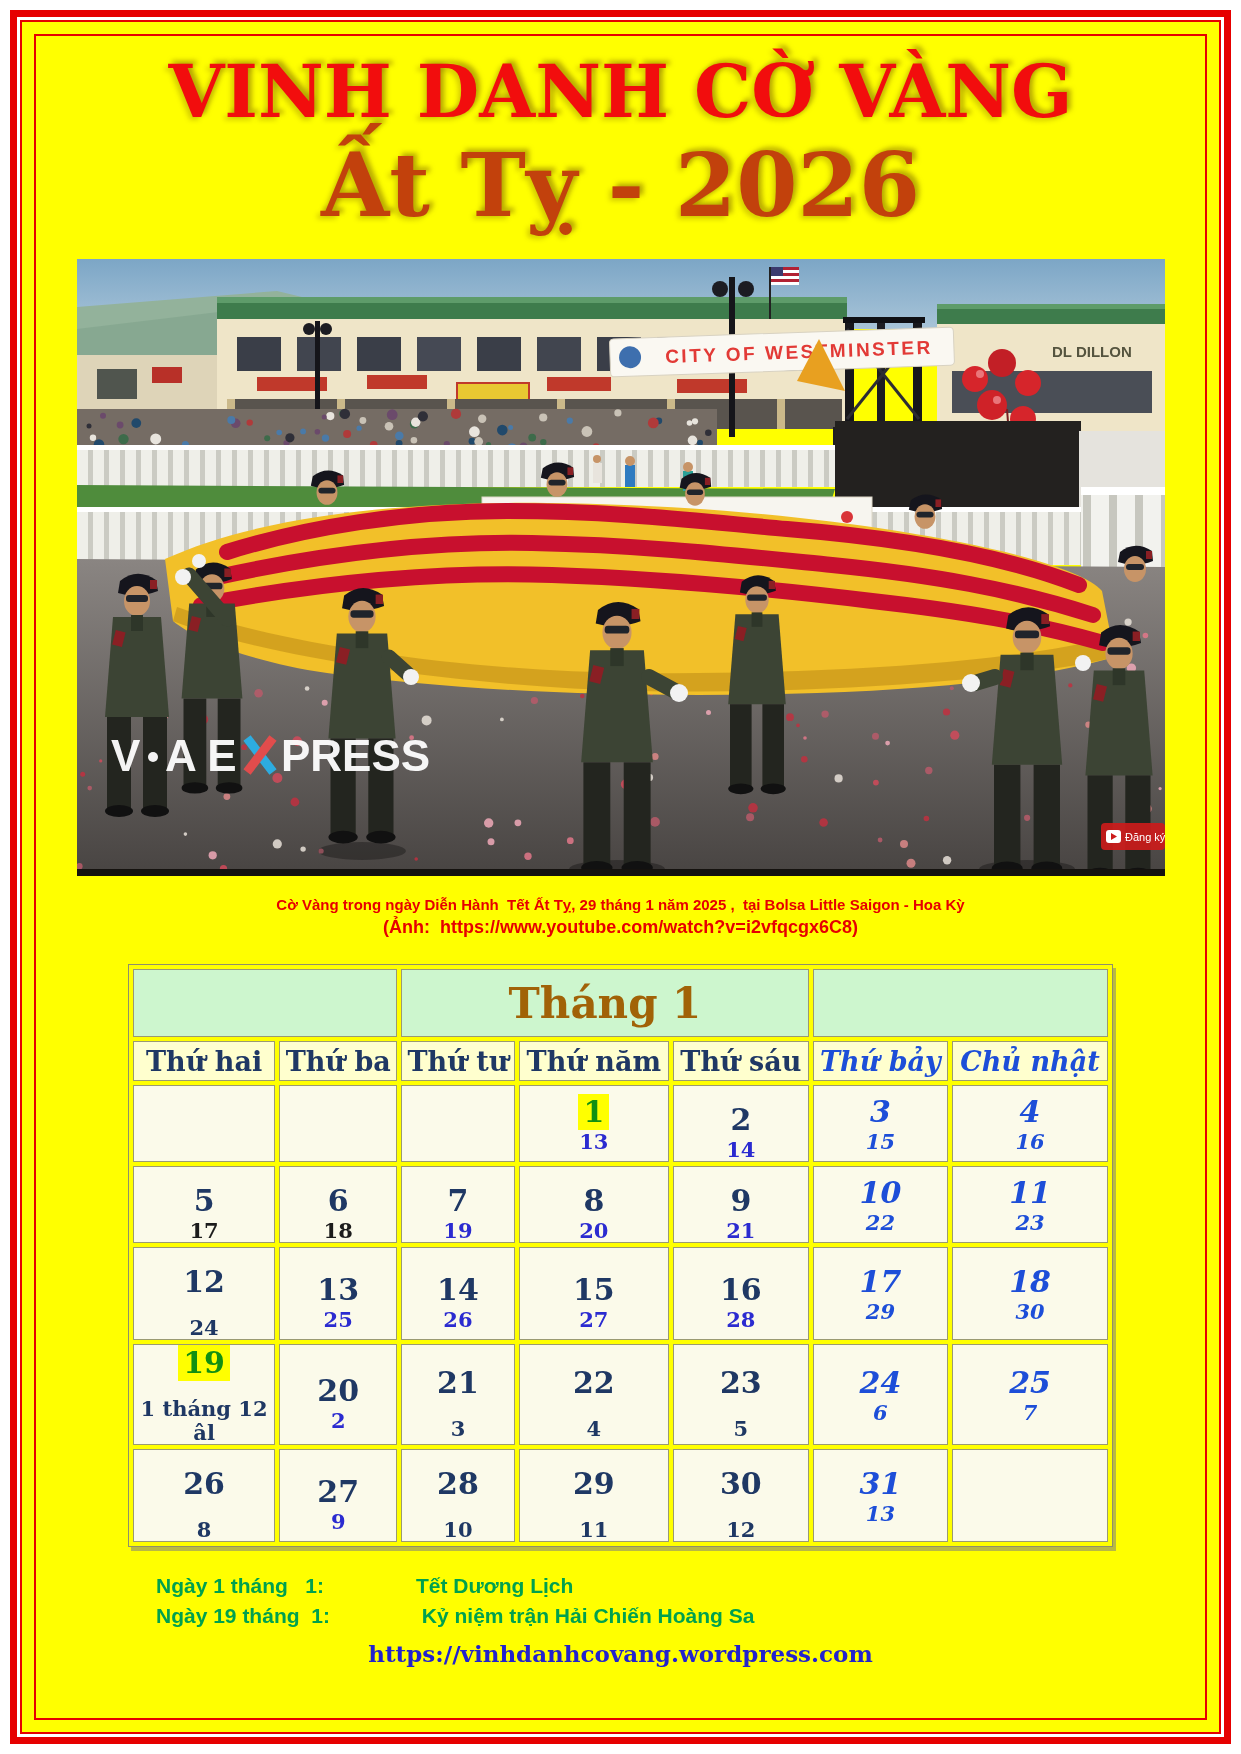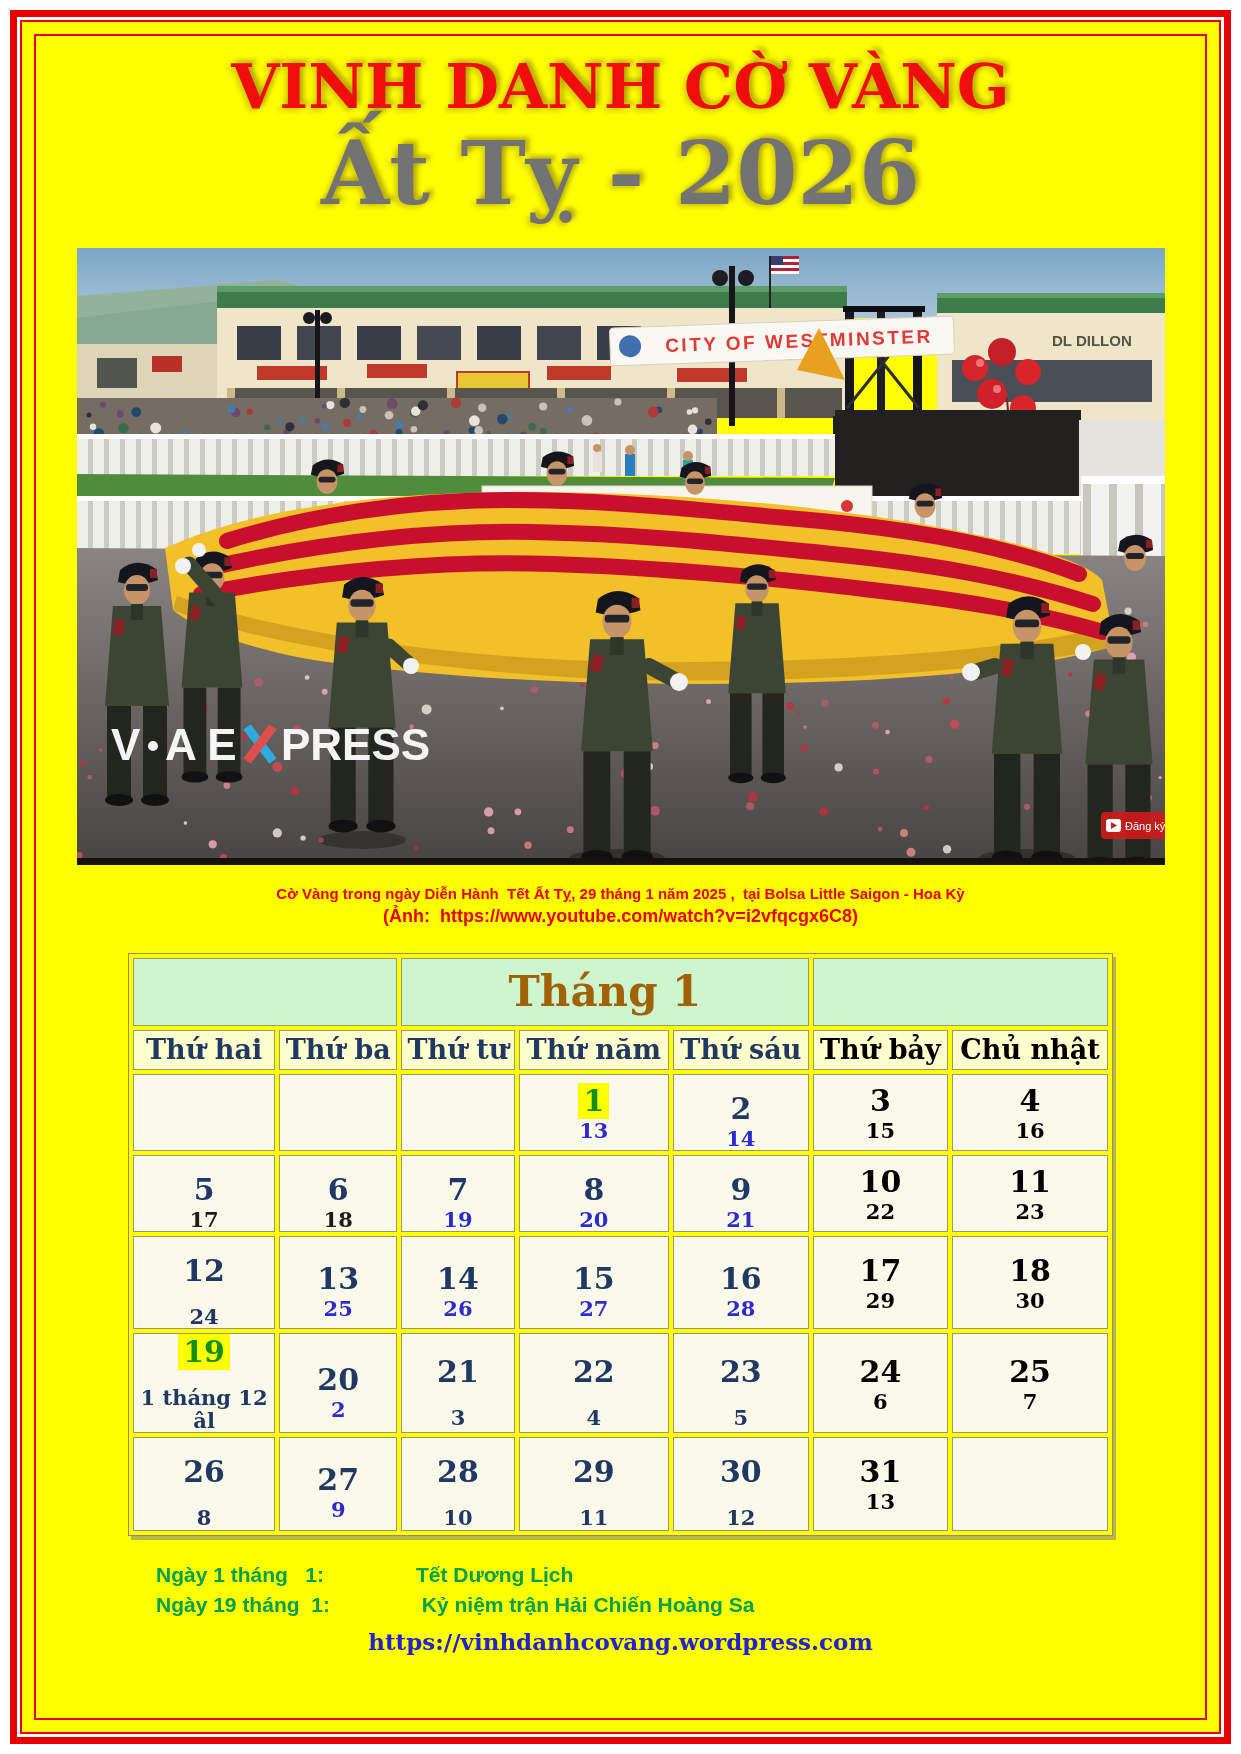--- a/index.html
+++ b/index.html
@@ -2,23 +2,23 @@
 <html><head>
 <meta charset="utf-8">
 <style>
   html,body{margin:0;padding:0;background:#ffffff;}
   .page{width:1241px;height:1754px;box-sizing:border-box;background:#ffffff;padding:10px;font-family:"DejaVu Serif","Liberation Serif",serif;}
   .f1{box-sizing:border-box;height:100%;border:7px solid #e60000;}
   .f2{box-sizing:border-box;height:100%;border:3px solid #ffffff;}
   .f3{box-sizing:border-box;height:100%;border:2px solid #e60000;background:#ffff00;padding:12px;}
   .inner-line{box-sizing:border-box;height:100%;border:2px solid #e60000;background:#ffff00;overflow:hidden;}
 
-  .title{margin:16px 10px 0 10px;text-align:center;font-weight:bold;color:#f20d0d;font-size:62px;line-height:1.12;white-space:nowrap;
+  .title{margin:16px 10px 0 10px;text-align:center;font-weight:bold;color:#f20d0d;font-size:72px;line-height:1.12;white-space:nowrap;
          text-shadow:4px -3px 5px rgba(130,105,0,.55), -3px 3px 5px rgba(130,105,0,.32);}
-  .subtitle{margin:4px 10px 0 10px;text-align:center;font-weight:bold;color:#737373;font-size:88px;line-height:1.1;
+  .subtitle{margin:4px 10px 0 10px;text-align:center;font-weight:bold;color:#c2410c;font-size:88px;line-height:1.1;
          text-shadow:4px -3px 5px rgba(130,105,0,.55), -3px 3px 5px rgba(130,105,0,.32);}
 
   .photo-wrap{width:1088px;margin:26px auto 0 auto;line-height:0;}
   .photo-wrap svg{display:block;}
 
   .caption1{margin:20px 20px 0 20px;text-align:center;font-family:"Liberation Sans","DejaVu Sans",sans-serif;
             font-weight:bold;color:#e60000;font-size:15px;white-space:pre-wrap;line-height:1.25;}
   .caption2{margin:2px 20px 0 20px;text-align:center;font-family:"Liberation Sans","DejaVu Sans",sans-serif;
             font-weight:bold;color:#e60000;font-size:18px;white-space:pre-wrap;}
 
@@ -29,21 +29,21 @@
   td.month-center{font-weight:bold;font-size:42px;color:#a16207;}
   td.day-head{background:#ffffce;height:38px;font-weight:bold;font-size:27px;}
   td.day-cell{background:#fbfaea;font-weight:bold;}
   tr.week-row:nth-of-type(3) td.day-cell{height:66px;}
   tr.week-row:nth-of-type(4) td.day-cell{height:62px;}
   tr.week-row:nth-of-type(5) td.day-cell{height:62px;}
   tr.week-row:nth-of-type(6) td.day-cell{height:92px;}
   tr.week-row:nth-of-type(7) td.day-cell{height:66px;}
   .solar{font-size:30px;line-height:1.2;}
   .lunar{font-size:21px;line-height:1.1;}
-  .navy{color:#1f3864;margin-top:16px;} .blue{color:#2b2bd0;} .red{color:#000000;} .black{color:#1c1c1c;}
+  .navy{color:#1f3864;margin-top:16px;} .blue{color:#2b2bd0;} .red{color:#1d4ed8;font-style:italic;} .black{color:#1c1c1c;}
   .green{color:#129012;}
   .hl{background:#ffff00;color:#129012;padding:0 5px;display:inline-block;}
 
   .notes{margin:24px 0 0 120px;font-family:"Liberation Sans","DejaVu Sans",sans-serif;font-weight:bold;
          color:#00a14e;font-size:21px;line-height:1.45;}
   .note-row{display:flex;}
   .note-label{width:260px;white-space:pre;}
   .note-desc{white-space:pre;}
 
   .site-url{margin-top:8px;text-align:center;}

